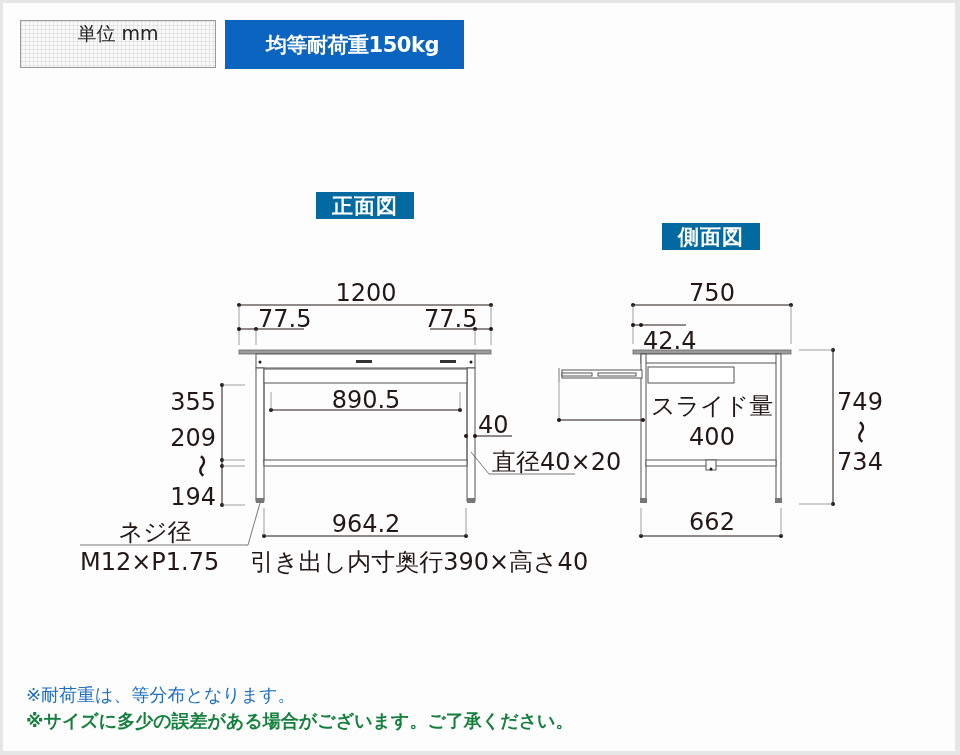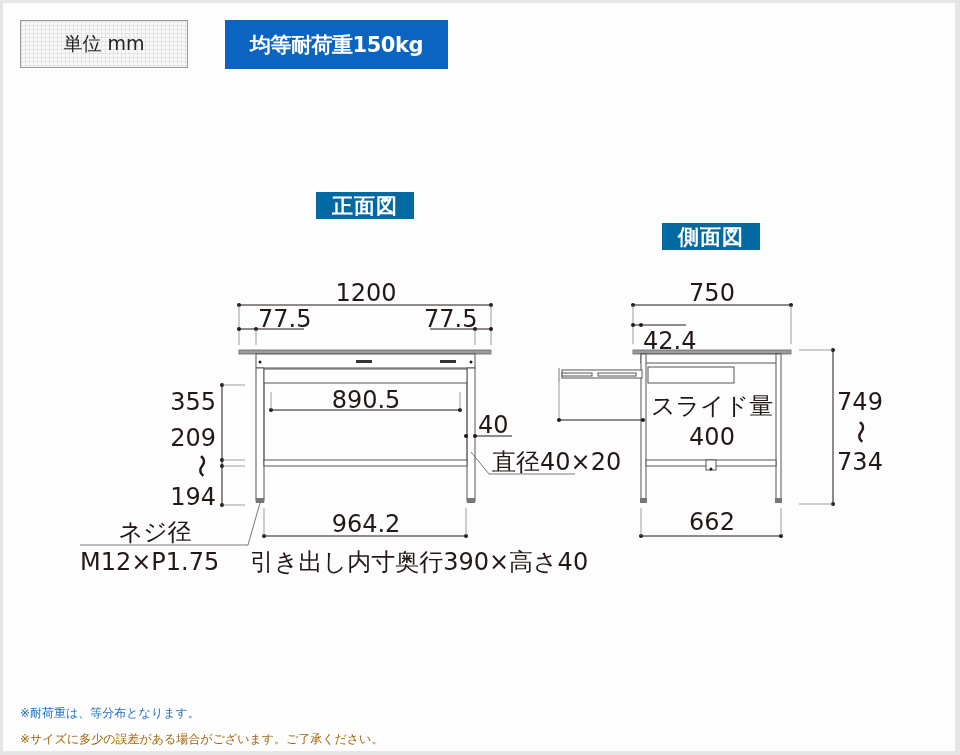--- a/index.html
+++ b/index.html
@@ -7,52 +7,52 @@
     width: 960px; height: 755px; overflow: hidden;
     background: #e6e6e6;
     font-family: "DejaVu Sans", "Liberation Sans", sans-serif;
     color: #231815;
   }
   .frame {
     position: absolute; left: 3px; top: 3px; width: 952px; height: 748px;
     background: #fdfdfd;
   }
   .unit-badge {
-    position: absolute; left: 20px; top: 20px; width: 168px; height: 48px;
+    position: absolute; left: 20px; top: 20px; width: 196px; height: 48px;
     box-sizing: border-box; border: 1px solid #9a9a9a;
     background-color: #fafafa;
     background-image:
       linear-gradient(#e4e4e4 1px, transparent 1px),
       linear-gradient(90deg, #e4e4e4 1px, transparent 1px);
     background-size: 4px 4px;
-    display: flex; align-items: center; justify-content: center;
+    display: flex; justify-content: center;
     font-size: 19px; color: #222;
   }
   .load-badge {
     position: absolute; left: 225px; top: 20px; width: 223px; height: 49px;
     background: #0a64c0; color: #fff;
     display: flex; align-items: center; justify-content: center;
-    font-size: 21px; font-weight: bold; letter-spacing: -0.5px;
+    font-size: 21px; font-weight: bold; letter-spacing: -0.5px; padding-left: 16px;
   }
   .view-label {
     position: absolute; top: 192px; height: 27px;
     background: #0369a1; color: #fff;
     font-size: 21px; font-weight: bold;
     display: flex; align-items: center; justify-content: center;
     letter-spacing: 1px;
   }
   .view-front { left: 316px; width: 98px; }
   .view-side { left: 662px; width: 98px; margin-top: 31px; }
   svg.drawing { position: absolute; left: 0; top: 0; }
   .dim { font-family: "DejaVu Sans", "Liberation Sans", sans-serif; font-size: 24px; fill: #231815; }
   .note {
-    position: absolute; left: 20px; font-size: 12px; white-space: nowrap; margin-top: 22px;
+    position: absolute; left: 26px; font-size: 18px; white-space: nowrap;
   }
   .note-1 { top: 683px; color: #1d6fc4; }
-  .note-2 { top: 709px; color: #a16207; }
+  .note-2 { top: 709px; color: #15803d; font-weight: bold; }
 </style>
 </head>
 <body>
 
 <div class="frame"></div>
 
 <div class="unit-badge">
   <span>単位 mm</span>
 </div>
 <div class="load-badge">

